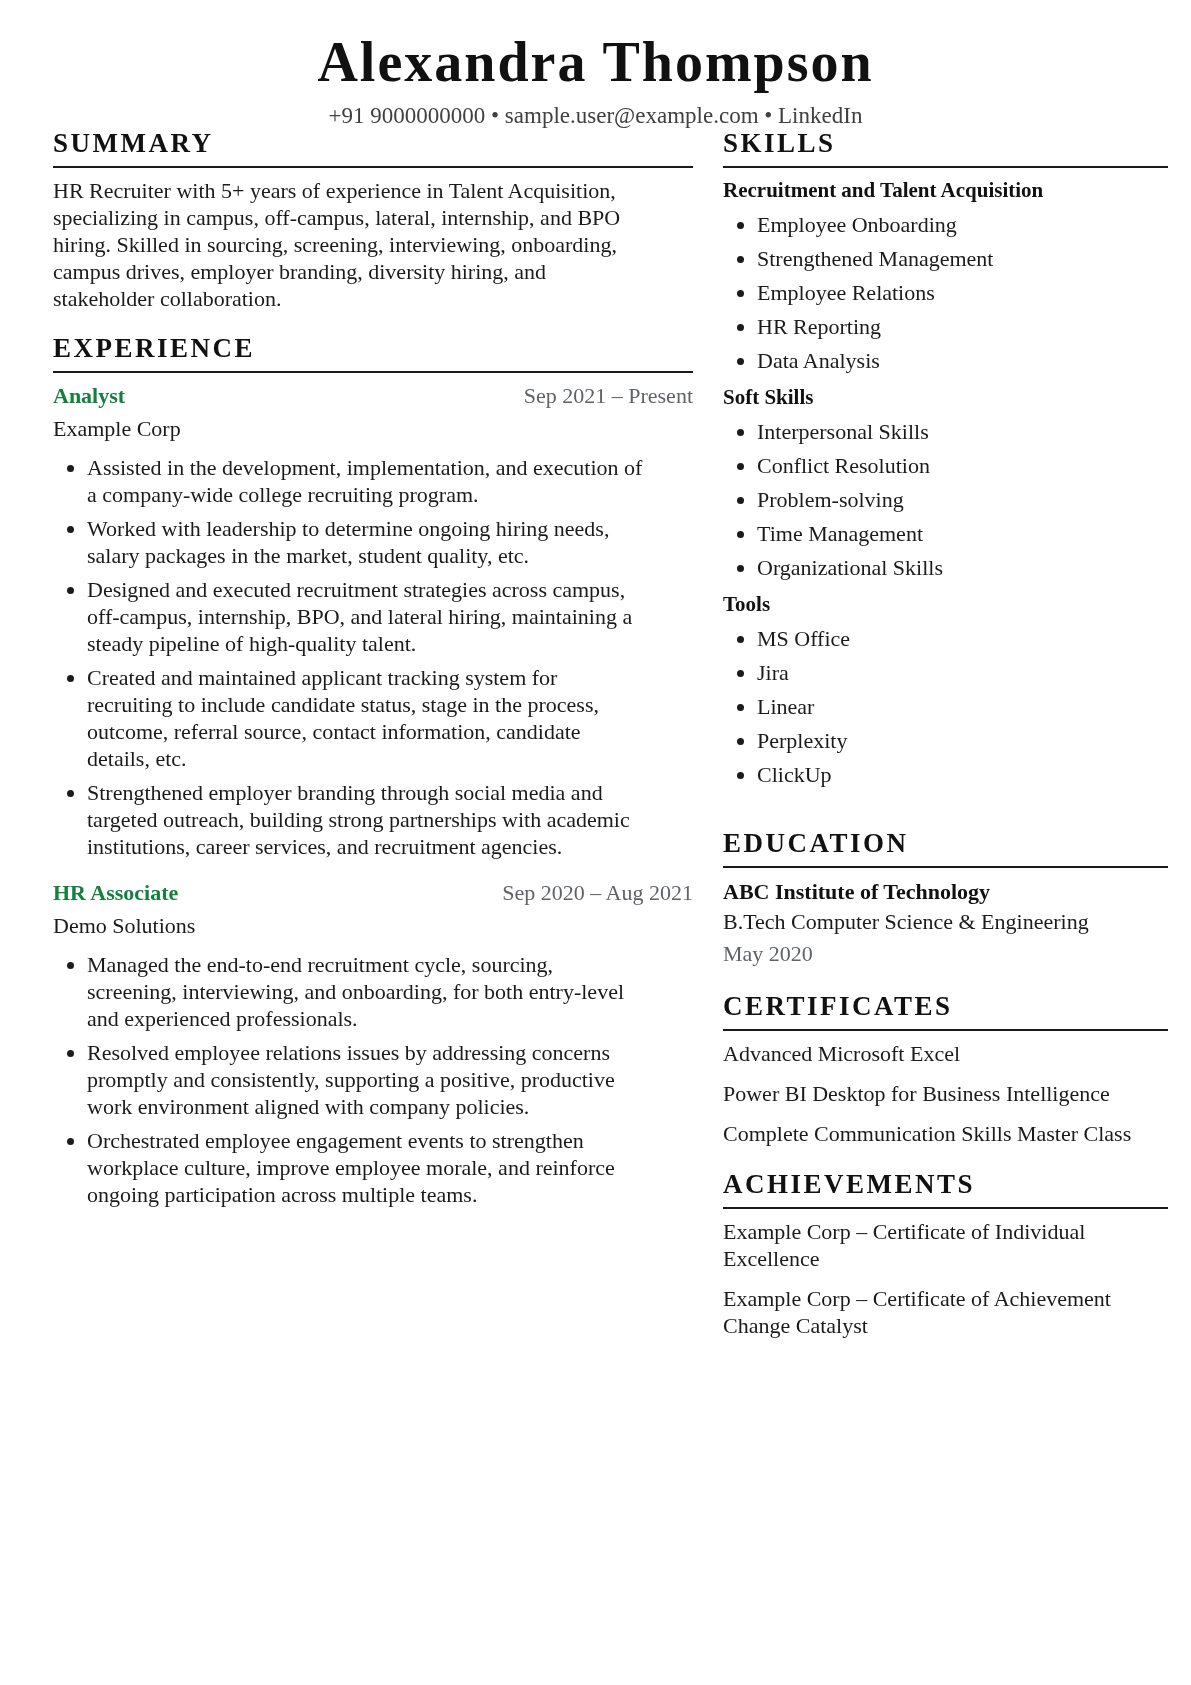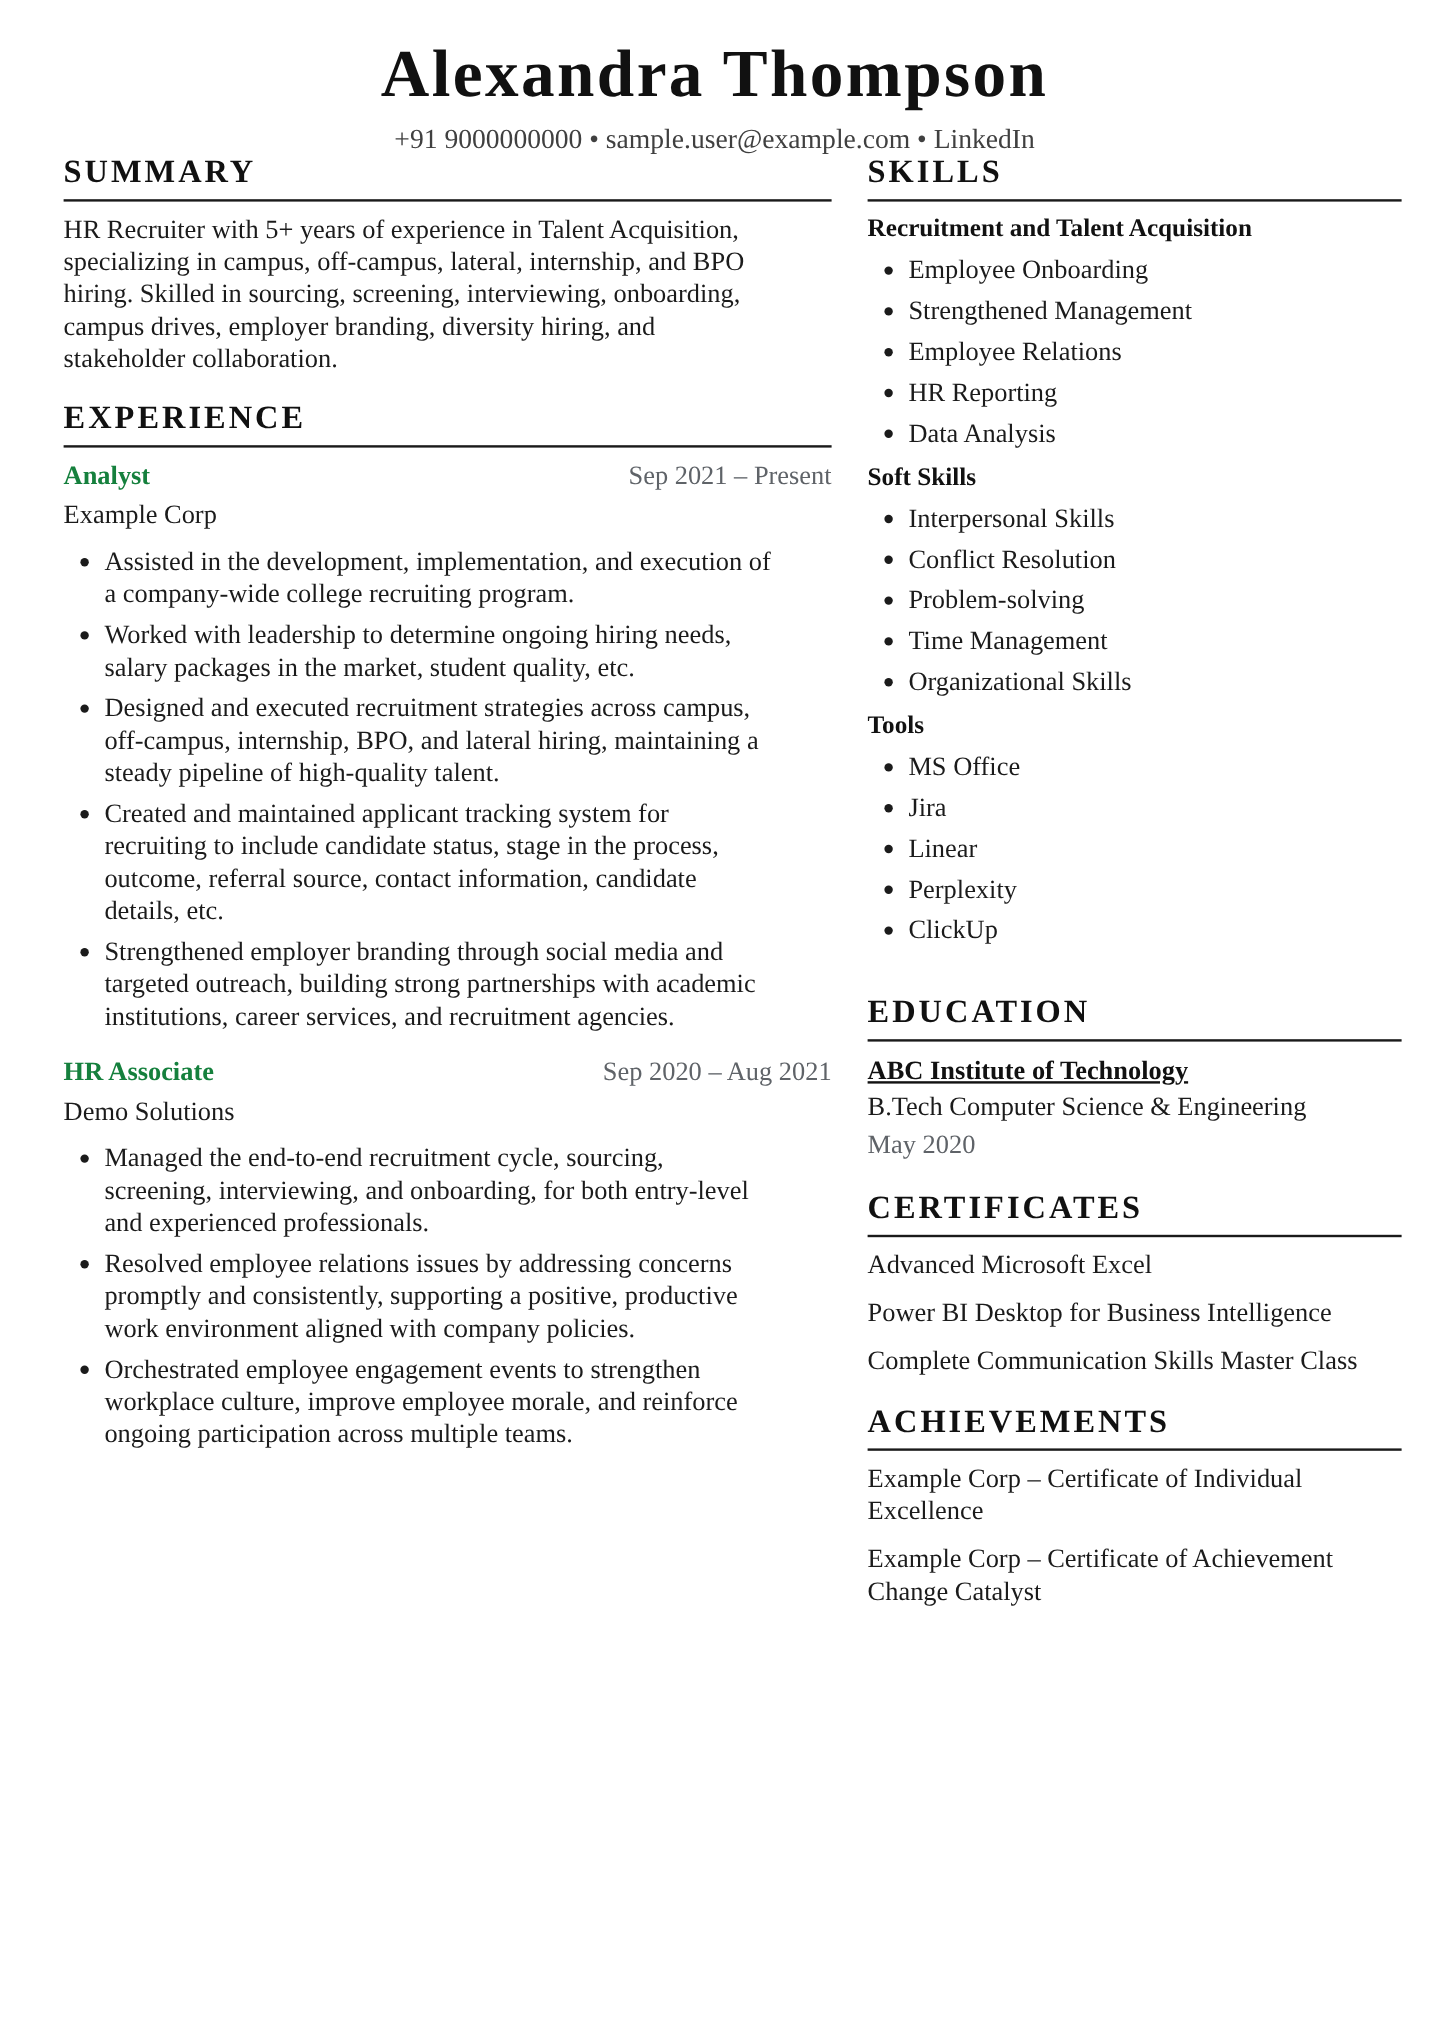--- a/index.html
+++ b/index.html
@@ -84,21 +84,21 @@
   ul.skill-list {
     list-style: disc;
     padding-left: 34px;
     margin-top: 7px;
   }
   ul.skill-list li {
     font-size: 22px;
     line-height: 27px;
     margin-bottom: 7px;
   }
-  .edu-school { font-size: 22px; font-weight: bold; line-height: 30px; color: #111111; text-decoration: underline; }
+  .edu-school { font-size: 22px; font-weight: bold; line-height: 30px; color: #111111; }
   .edu-degree { font-size: 22px; line-height: 30px; }
   .edu-date { font-size: 22px; line-height: 30px; color: #5f6368; margin-top: 2px; }
   .sec-right-gap { margin-top: 41px; }
   .sec-right-gap-sm { margin-top: 23px; }
   .plain-list p {
     font-size: 22px;
     line-height: 27px;
     margin-bottom: 13px;
     max-width: 415px;
   }

